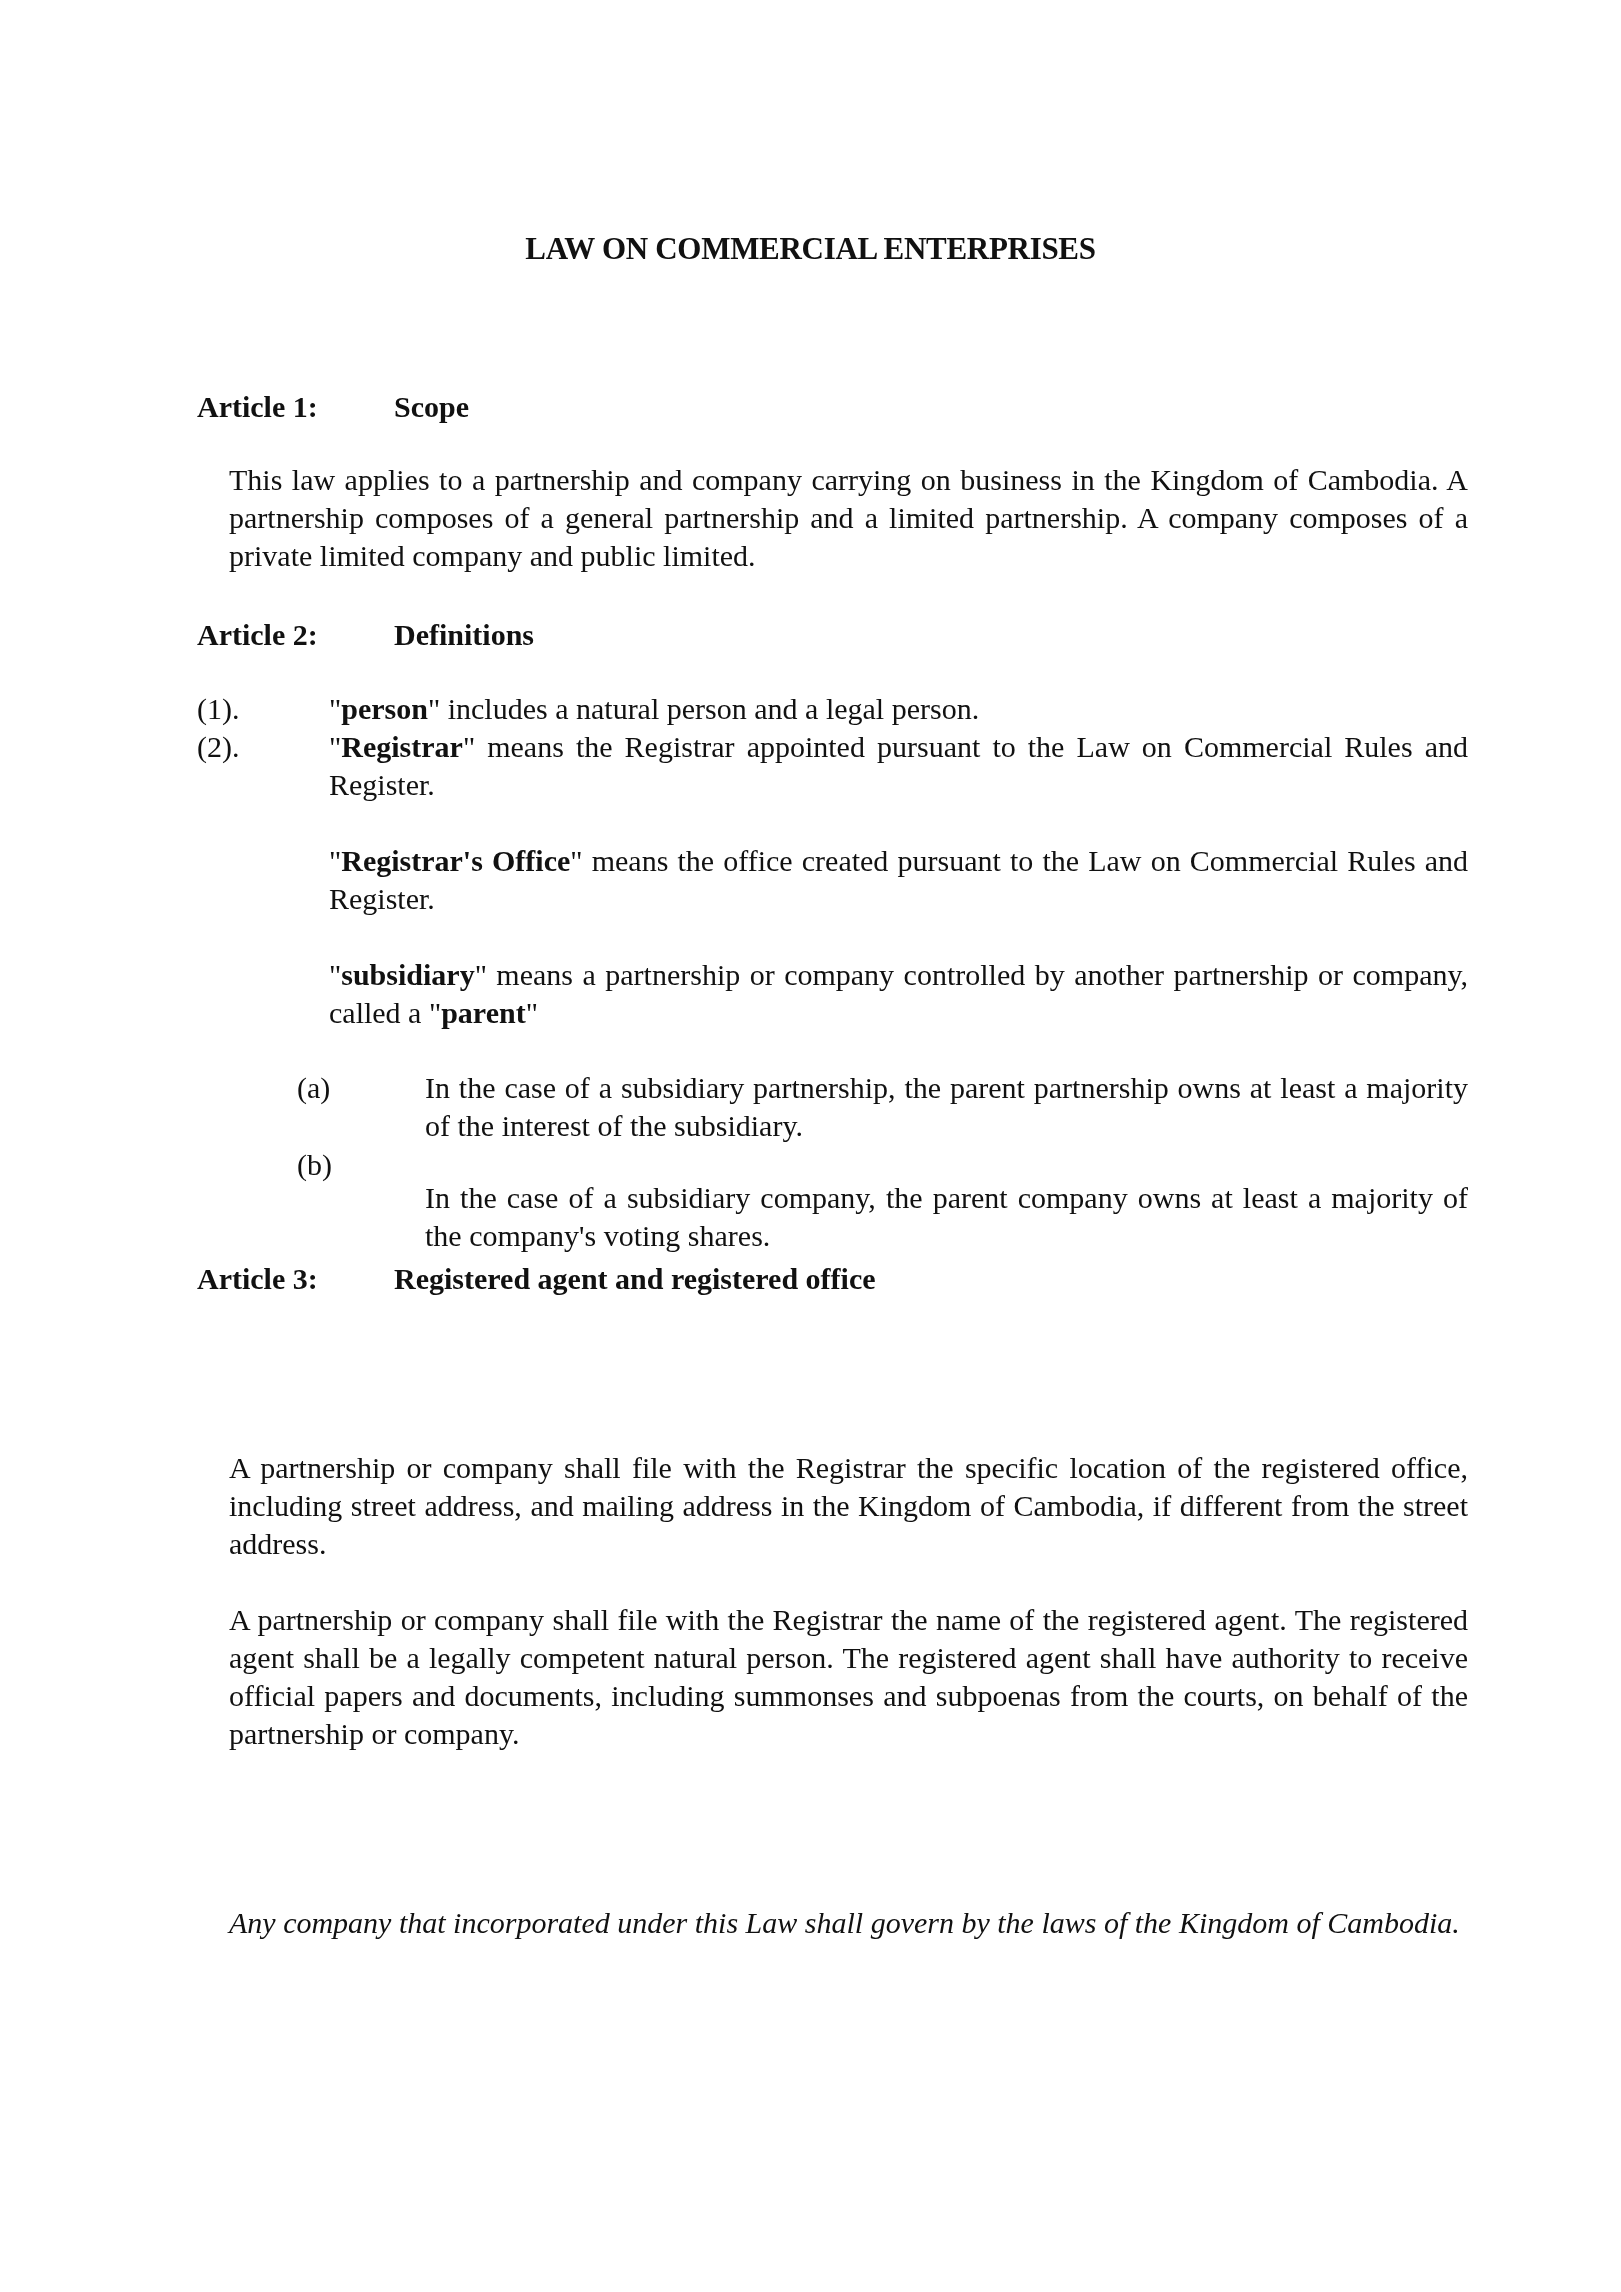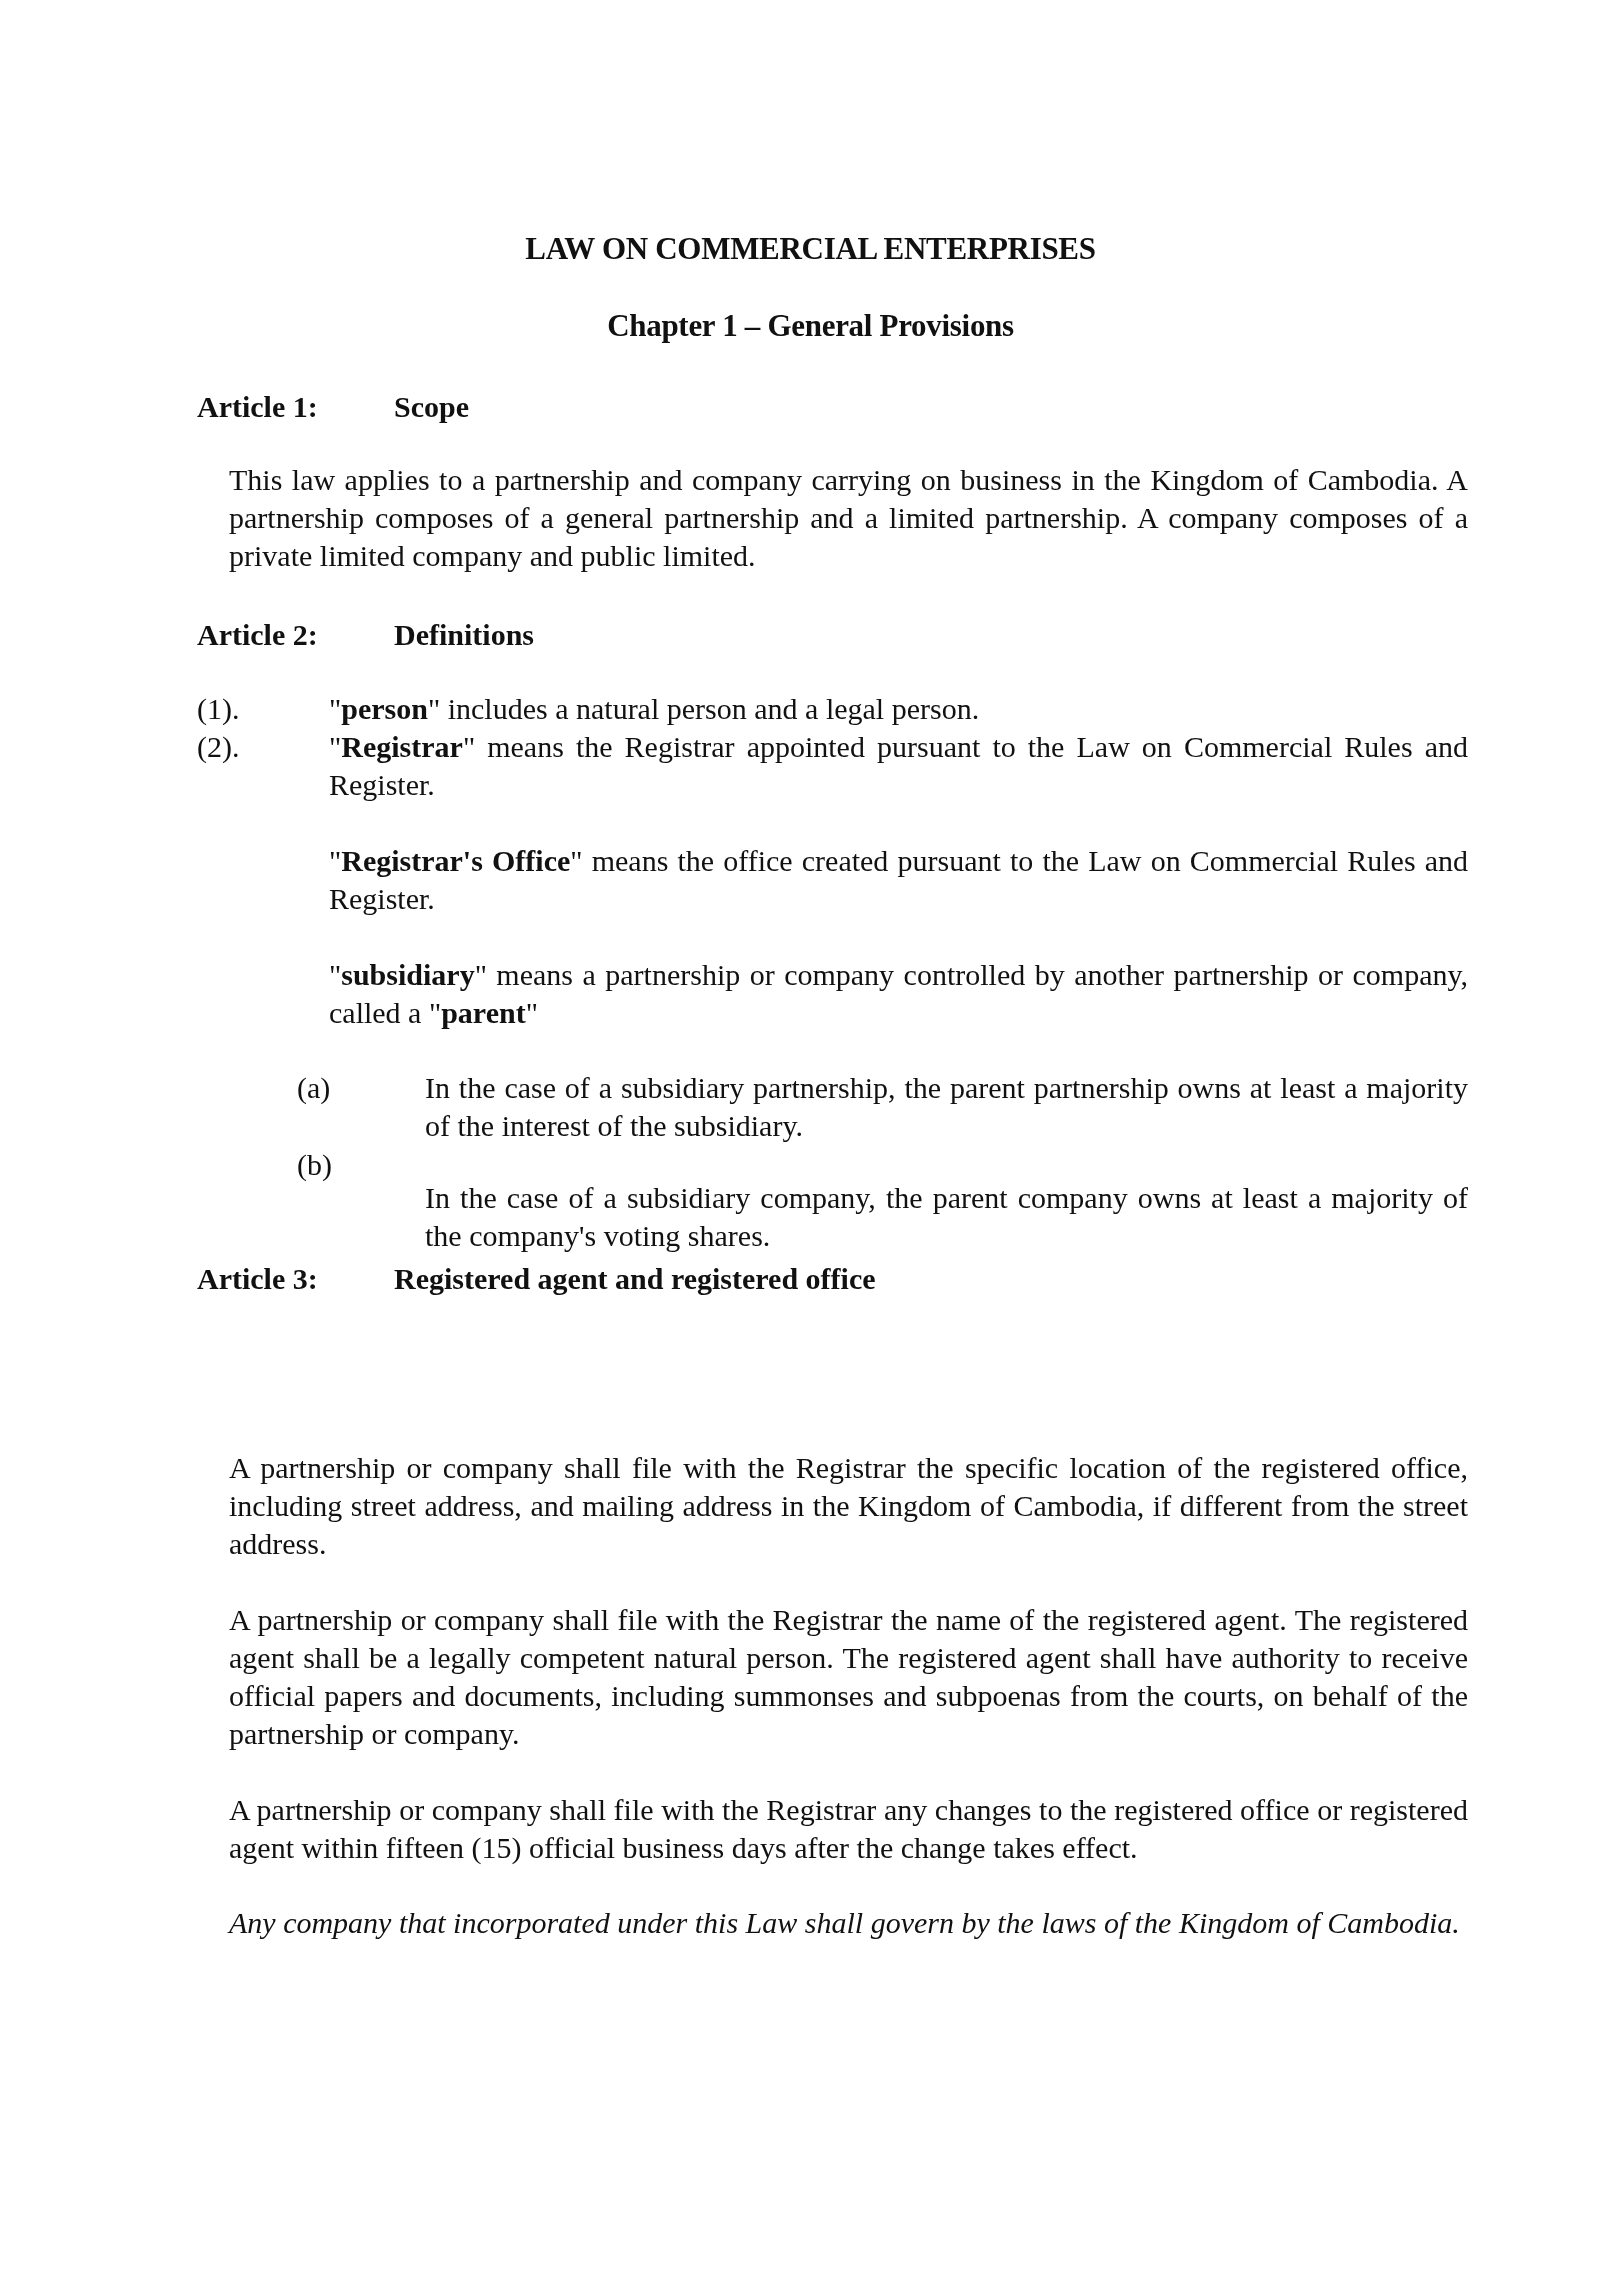--- a/index.html
+++ b/index.html
@@ -19,21 +19,20 @@
   .label { font-size: 30px; line-height: 38px; white-space: nowrap; }
   b { font-weight: bold; }
   .pagenum { top: 2132px; font-size: 29px; }
 </style>
 </head>
 <body>
 
 <div class="page">
 
   <div class="abs center title">LAW ON COMMERCIAL ENTERPRISES</div>
-  <div class="abs center chapter">Chapter 1 – General Provisions</div>
 
   <div class="abs heading" style="top:387px;">
     <span class="num">Article 1:</span>
     <span class="ttl">Scope</span>
   </div>
   <div class="abs para" style="top:461px;">This law applies to a partnership and company carrying on business in the Kingdom of Cambodia. A partnership composes of a general partnership and a limited partnership. A company composes of a private limited company and public limited.</div>
 
   <div class="abs heading" style="top:615px;">
     <span class="num">Article 2:</span>
     <span class="ttl">Definitions</span>
@@ -55,17 +54,16 @@
   <div class="abs label" style="left:297px; top:1146px;">(b)</div>
   <div class="abs para sub" style="top:1179px;">In the case of a subsidiary company, the parent company owns at least a majority of the company's voting shares.</div>
 
   <div class="abs heading" style="top:1259px;">
     <span class="num">Article 3:</span>
     <span class="ttl">Registered agent and registered office</span>
   </div>
 
   <div class="abs para" style="top:1449px;">A partnership or company shall file with the Registrar the specific location of the registered office, including street address, and mailing address in the Kingdom of Cambodia, if different from the street address.</div>
   <div class="abs para" style="top:1601px;">A partnership or company shall file with the Registrar the name of the registered agent. The registered agent shall be a legally competent natural person. The registered agent shall have authority to receive official papers and documents, including summonses and subpoenas from the courts, on behalf of the partnership or company.</div>
-  <div class="abs para" style="top:1791px;">A partnership or company shall file with the Registrar any changes to the registered office or registered agent within fifteen (15) official business days after the change takes effect.</div>
   <div class="abs para" style="top:1904px;font-style:italic;">Any company that incorporated under this Law shall govern by the laws of the Kingdom of Cambodia.</div>
 
 </div>
 
 
 </body></html>

